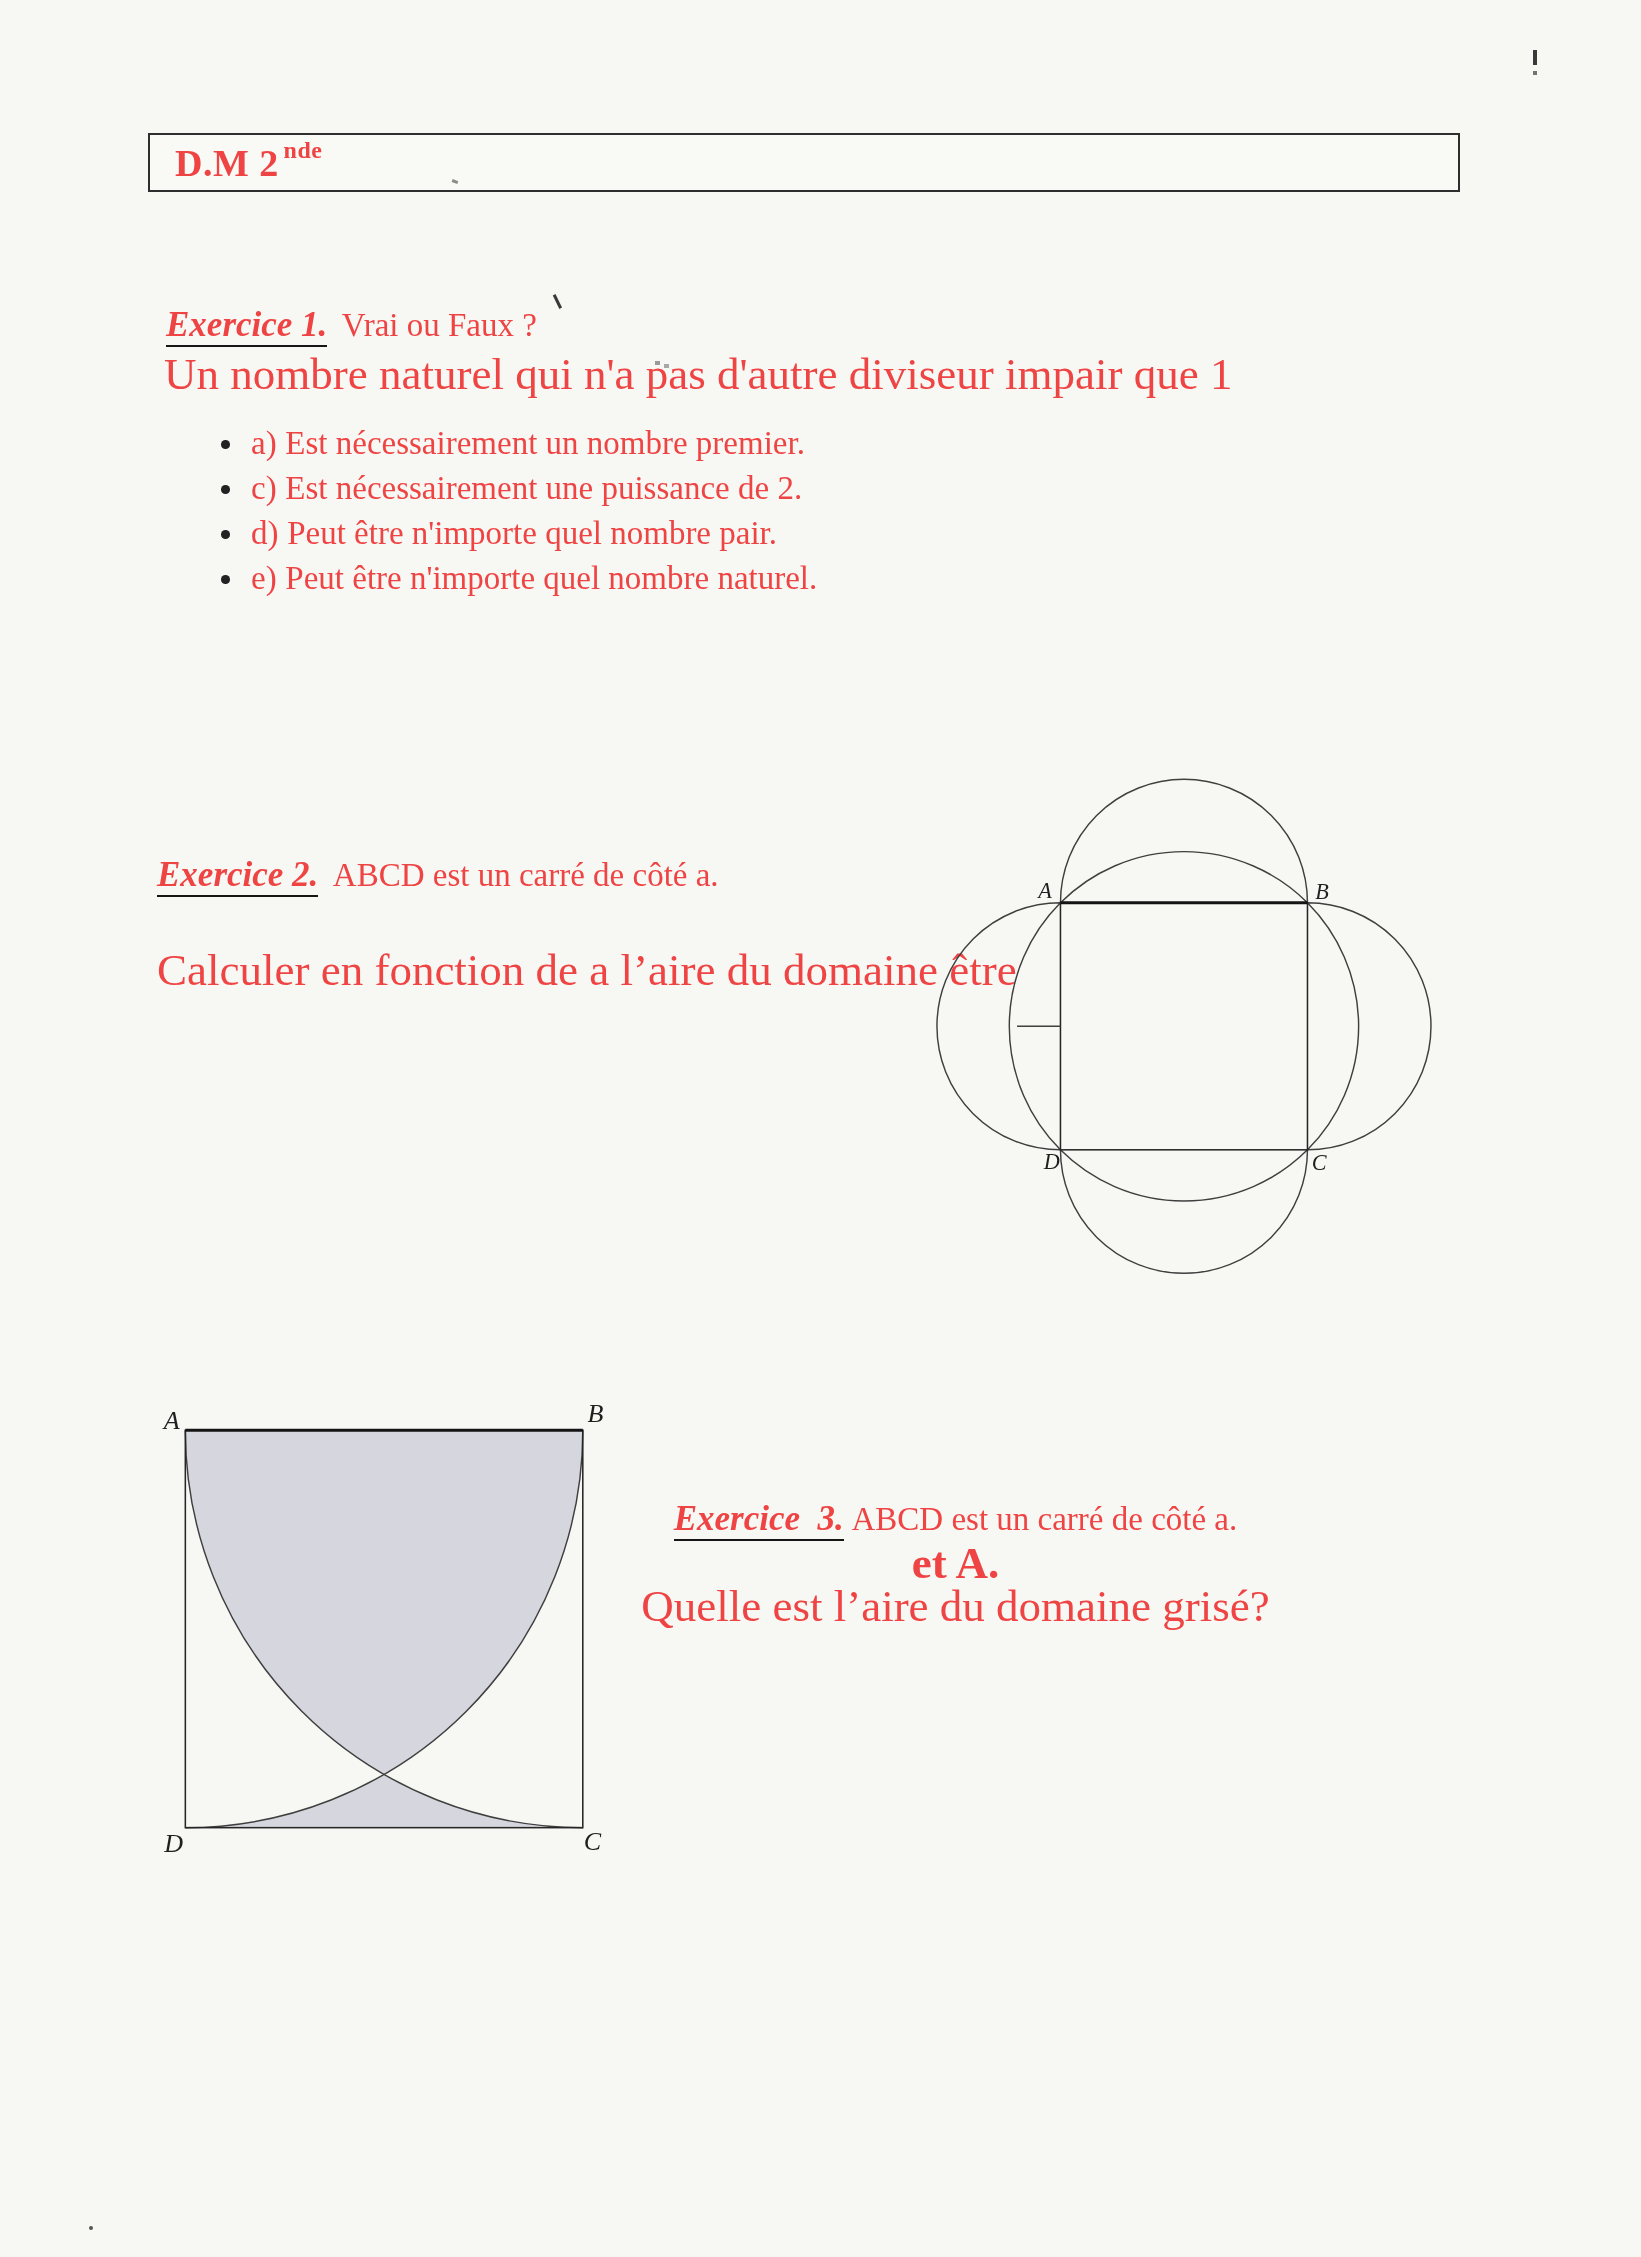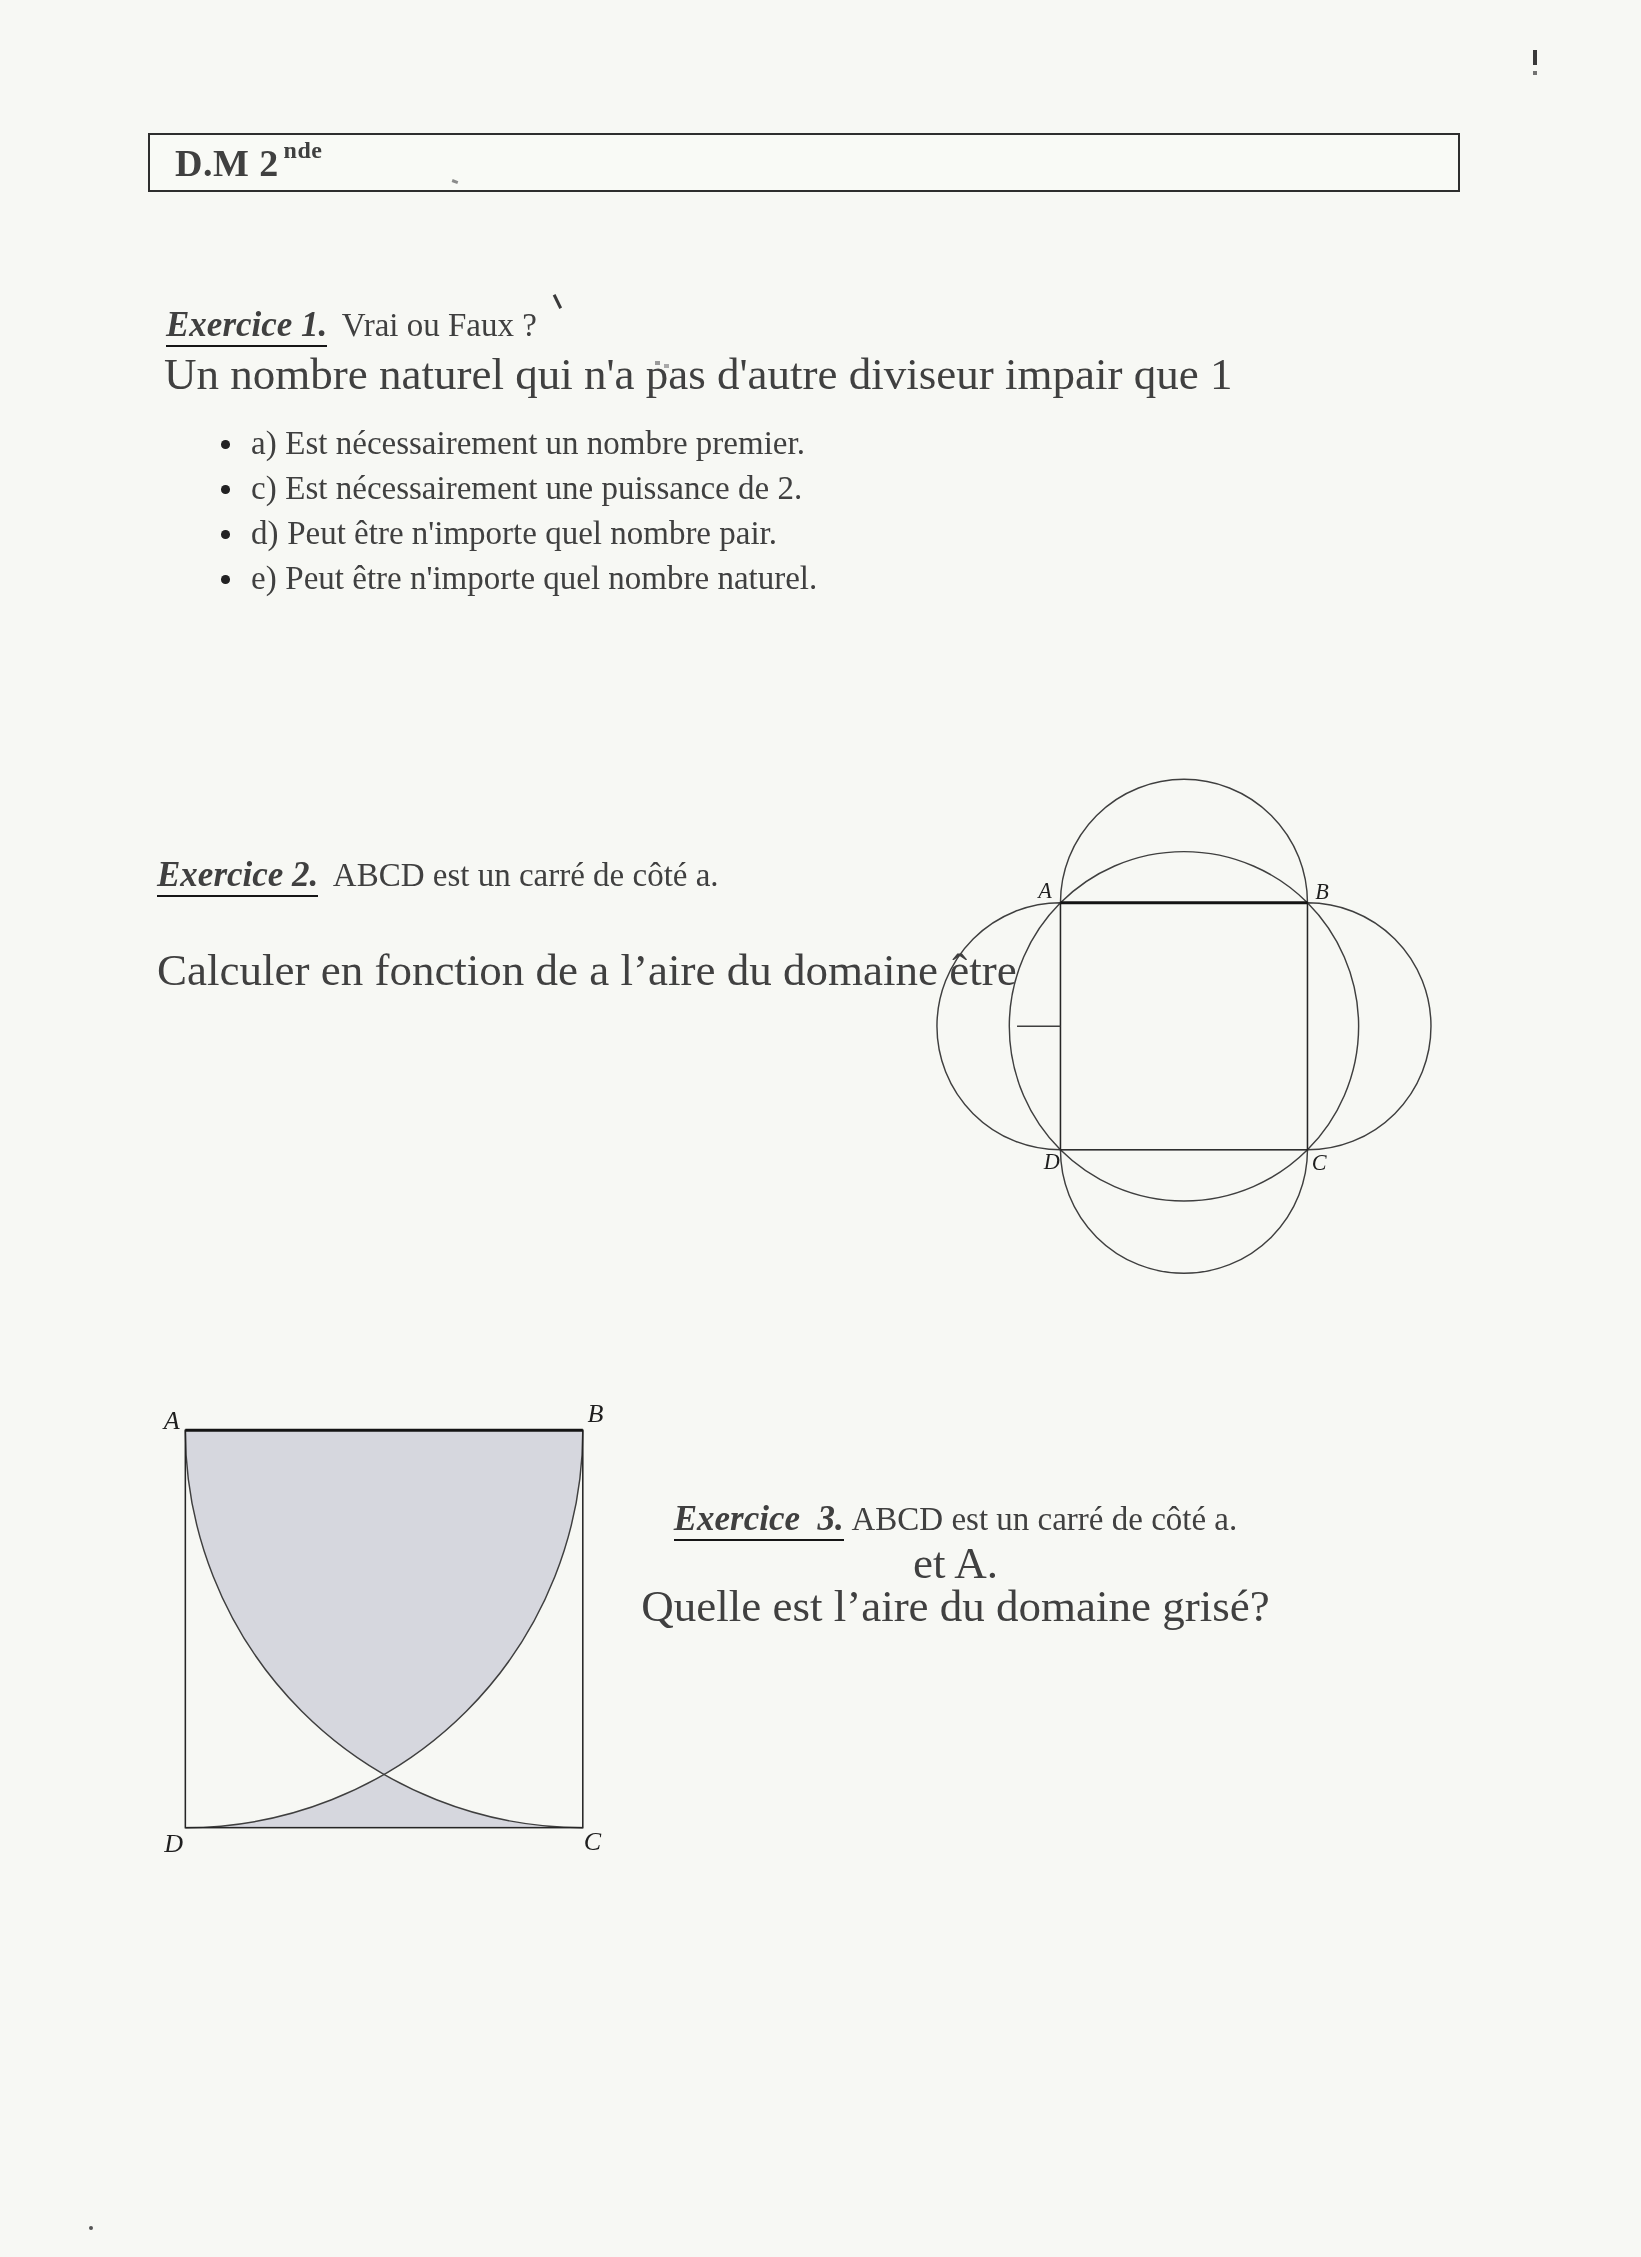--- a/index.html
+++ b/index.html
@@ -1,21 +1,21 @@
 <!DOCTYPE html>
 <html><head>
 <meta charset="utf-8">
 <style>
   html,body{margin:0;padding:0;background:#e9eae6;}
   .page{
     position:relative;
     width:1641px;height:2257px;
     background:#f7f8f4;
     font-family:"Liberation Serif", serif;
-    color:#404040;
+    color:#ef4444;
     overflow:hidden;
   }
   
   .header-box{
     position:absolute;left:148px;top:133px;width:1312px;height:59px;
     border:2.4px solid #2e2e2e;box-sizing:border-box;
     display:flex;align-items:center;justify-content:space-between;
     padding:0 29px 0 25px;background:#f9faf6;
   }
   .hdr-left{font-size:38px;font-weight:bold;letter-spacing:0.5px;}
@@ -108,21 +108,21 @@
     <text x="178" y="1480" font-size="27" text-anchor="middle" class="vertex">A</text>
     <text x="617" y="1472" font-size="27" text-anchor="middle" class="vertex">B</text>
     <text x="614" y="1916" font-size="27" text-anchor="middle" class="vertex">C</text>
     <text x="180" y="1918" font-size="27" text-anchor="middle" class="vertex">D</text>
   </svg>
 
   <div class="abs" style="left:608px;top:1499px;width:695px;">
     <div style="height:43px;">
       <span class="ex-title">Exercice  3.</span><span class="after-title" style="margin-left:7.7px;">ABCD est un carré de côté a.</span>
     </div>
-    <div class="body-txt" style="height:43px;line-height:43px;">et A.</div>
+    <div class="body-txt" style="height:43px;line-height:43px;font-weight:bold;">et A.</div>
     <div class="body-txt" style="height:43px;line-height:43px;">Quelle est l’aire du domaine grisé?</div>
   </div>
 
   <div class="artifact" style="left:556px;top:294px;width:2.9px;height:15.4px;transform:rotate(-26deg);"></div>
   <div class="artifact" style="left:1533px;top:50px;width:3.9px;height:14.5px;"></div>
   <div class="artifact" style="left:1533px;top:71px;width:3.9px;height:3.9px;opacity:.7;"></div>
   <div class="artifact" style="left:655px;top:361px;width:4.8px;height:3.9px;background:#9a9a9a;"></div>
   <div class="artifact" style="left:664px;top:364px;width:4.8px;height:3.9px;background:#a8a8a8;"></div>
   <div class="artifact" style="left:89px;top:2226px;width:3.9px;height:3.9px;border-radius:50%;background:#555;"></div>
   <div class="artifact" style="left:452px;top:180px;width:5.8px;height:2.9px;background:#8b8b8b;transform:rotate(20deg);"></div>

